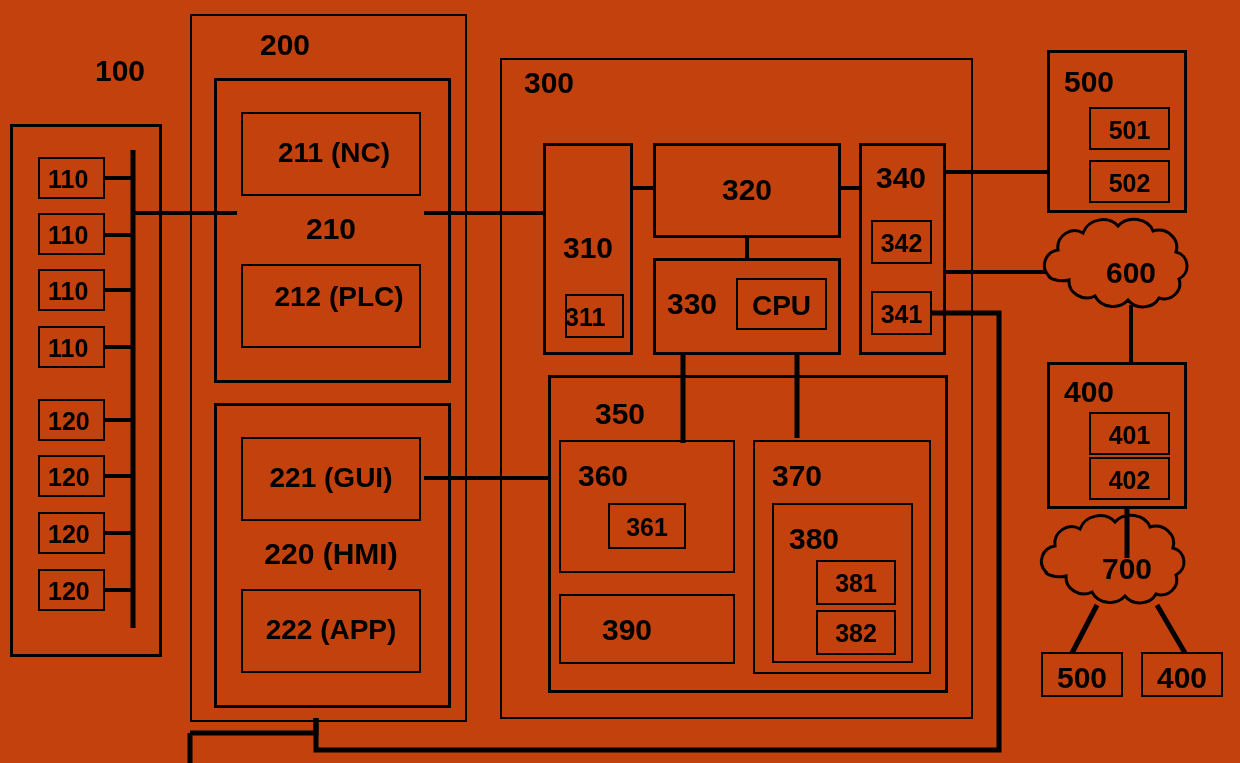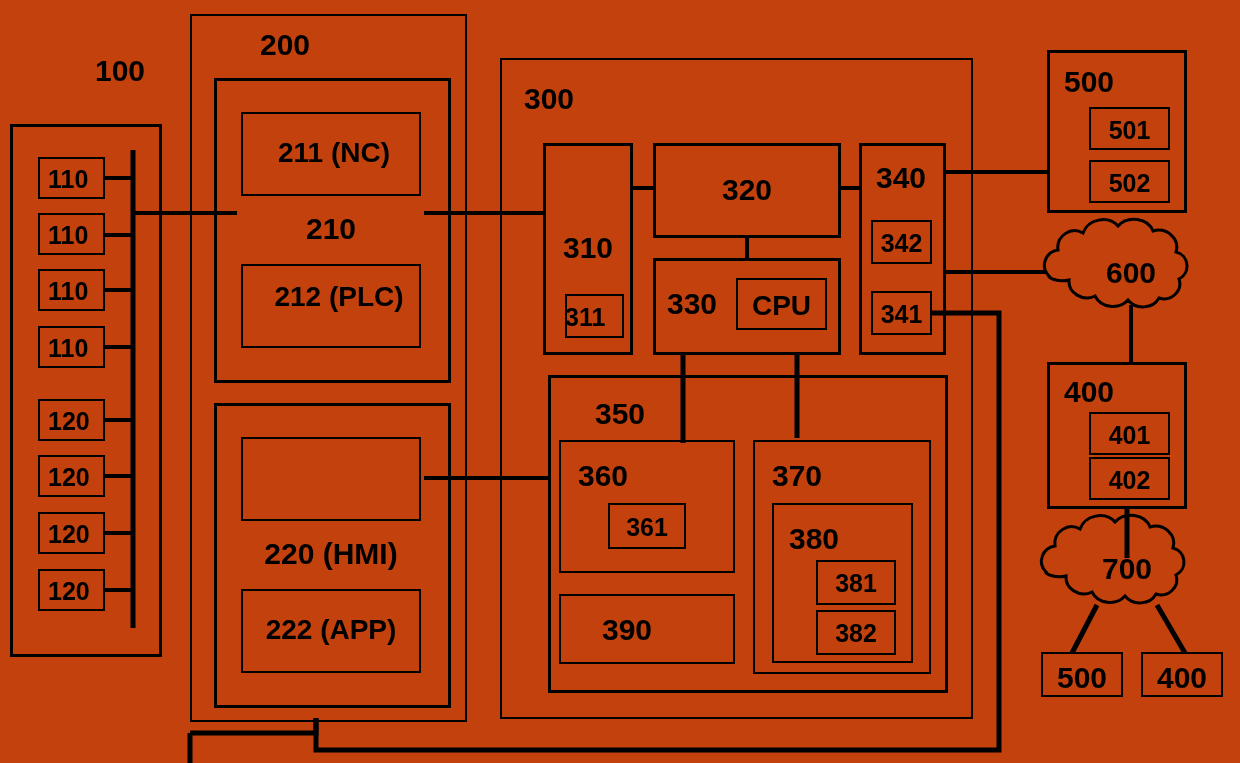--- a/index.html
+++ b/index.html
@@ -170,26 +170,27 @@
 
   <div class="box" style="left:214px; top:78px; width:237px; height:305px;"></div>
   <div class="box thin" style="left:241px; top:112px; width:180px; height:84px;"></div>
   <div class="lbl fs-md c" style="left:244px; top:139px; width:180px;text-align:center;">211 (NC)</div>
   <div class="lbl fs-lg c" style="left:241px; top:214px; width:180px;">210</div>
   <div class="box thin" style="left:241px; top:264px; width:180px; height:84px;"></div>
   <div class="lbl fs-md c" style="left:241px; top:283px; width:196px;">212 (PLC)</div>
 
   <div class="box" style="left:214px; top:403px; width:237px; height:305px;"></div>
   <div class="box thin" style="left:241px; top:437px; width:180px; height:84px;"></div>
+  <div class="lbl fs-md c" style="left:241px; top:464px; width:180px;">221 (GUI)</div>
   <div class="lbl fs-lg c" style="left:231px; top:539px; width:200px;">220 (HMI)</div>
   <div class="box thin" style="left:241px; top:589px; width:180px; height:84px;"></div>
   <div class="lbl fs-md c" style="left:241px; top:616px; width:180px;">222  (APP)</div>
 
   <div class="box thin" style="left:500px; top:58px; width:473px; height:661px;"></div>
-  <div class="lbl fs-lg" style="left:524px; top:84px;">300</div>
+  <div class="lbl fs-lg" style="left:524px; top:68px;">300</div>
 
   <div class="box" style="left:543px; top:143px; width:90px; height:212px;"></div>
   <div class="lbl fs-lg" style="left:563px; top:233px;">310</div>
   <div class="box thin" style="left:565px; top:294px; width:59px; height:44px;"></div>
   <div class="lbl fs-sm c" style="left:565px; top:305px; width:36px;">311</div>
 
   <div class="box" style="left:653px; top:143px; width:188px; height:95px;"></div>
   <div class="lbl fs-lg c" style="left:653px; top:175px; width:188px;">320</div>
 
   <div class="box" style="left:653px; top:258px; width:188px; height:97px;"></div>

